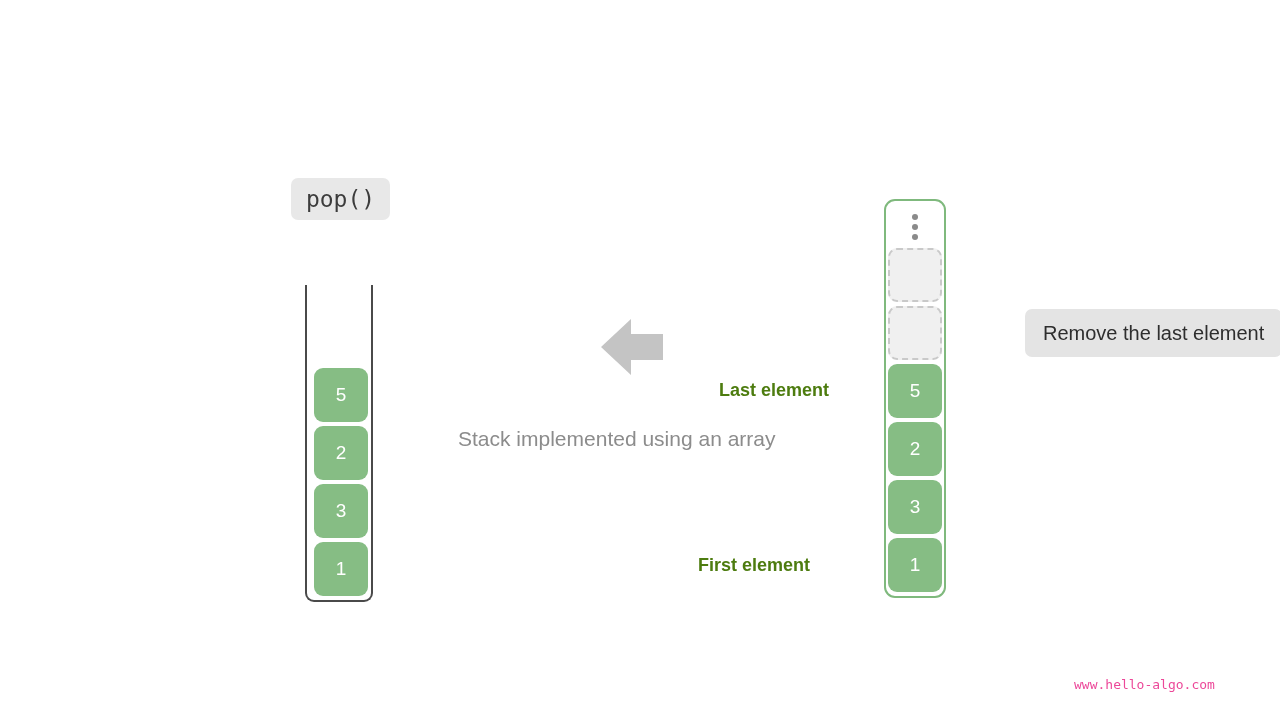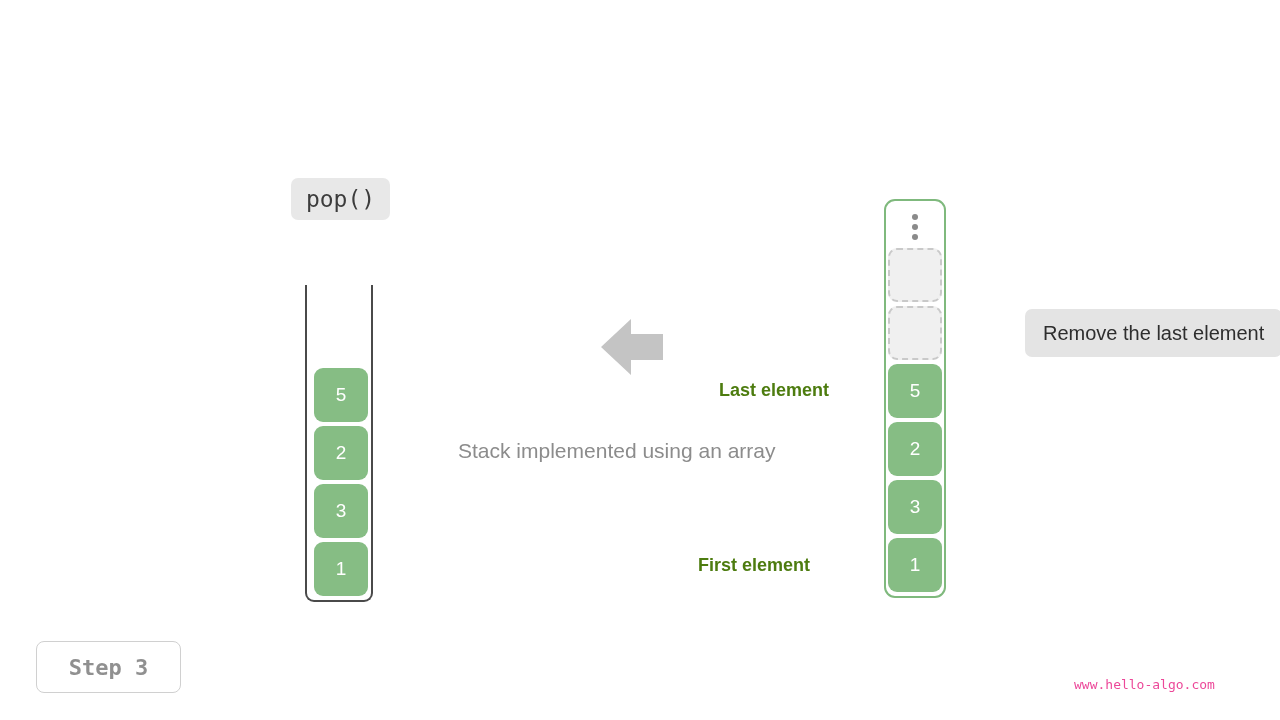--- a/index.html
+++ b/index.html
@@ -139,21 +139,21 @@
     font-weight: bold;
     color: #4d7c0f;
     white-space: nowrap;
   }
   .label-last { left: 719px; top: 380px; }
   .label-first { left: 698px; top: 555px; }
 
   .caption {
     position: absolute;
     left: 458px;
-    top: 439px;
+    top: 427px;
     font-size: 21px;
     color: #8c8c8c;
     white-space: nowrap;
   }
 
   .note-chip {
     position: absolute;
     left: 1025px;
     top: 309px;
     height: 48px;
@@ -236,17 +236,16 @@
       <div class="cell empty"></div>
       <div class="cell">5</div>
       <div class="cell">2</div>
       <div class="cell">3</div>
       <div class="cell">1</div>
     </div>
   </div>
 
   <div class="note-chip">Remove the last element</div>
 
-  <div class="step-badge">Step 3</div>
 
   <div class="watermark">www.hello-algo.com</div>
 
 </div>
 
 </body></html>

